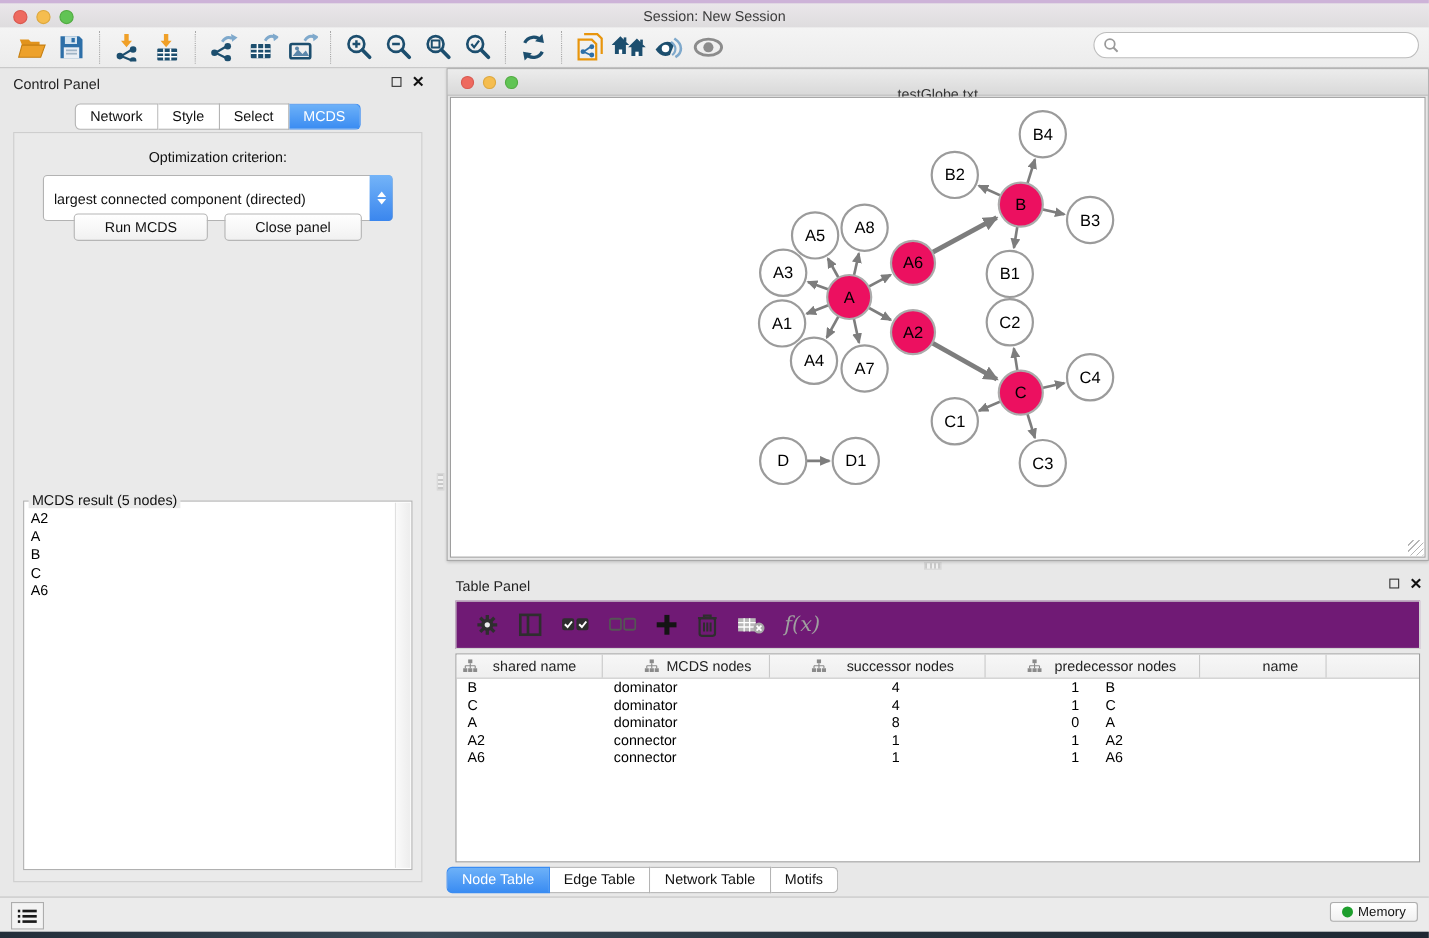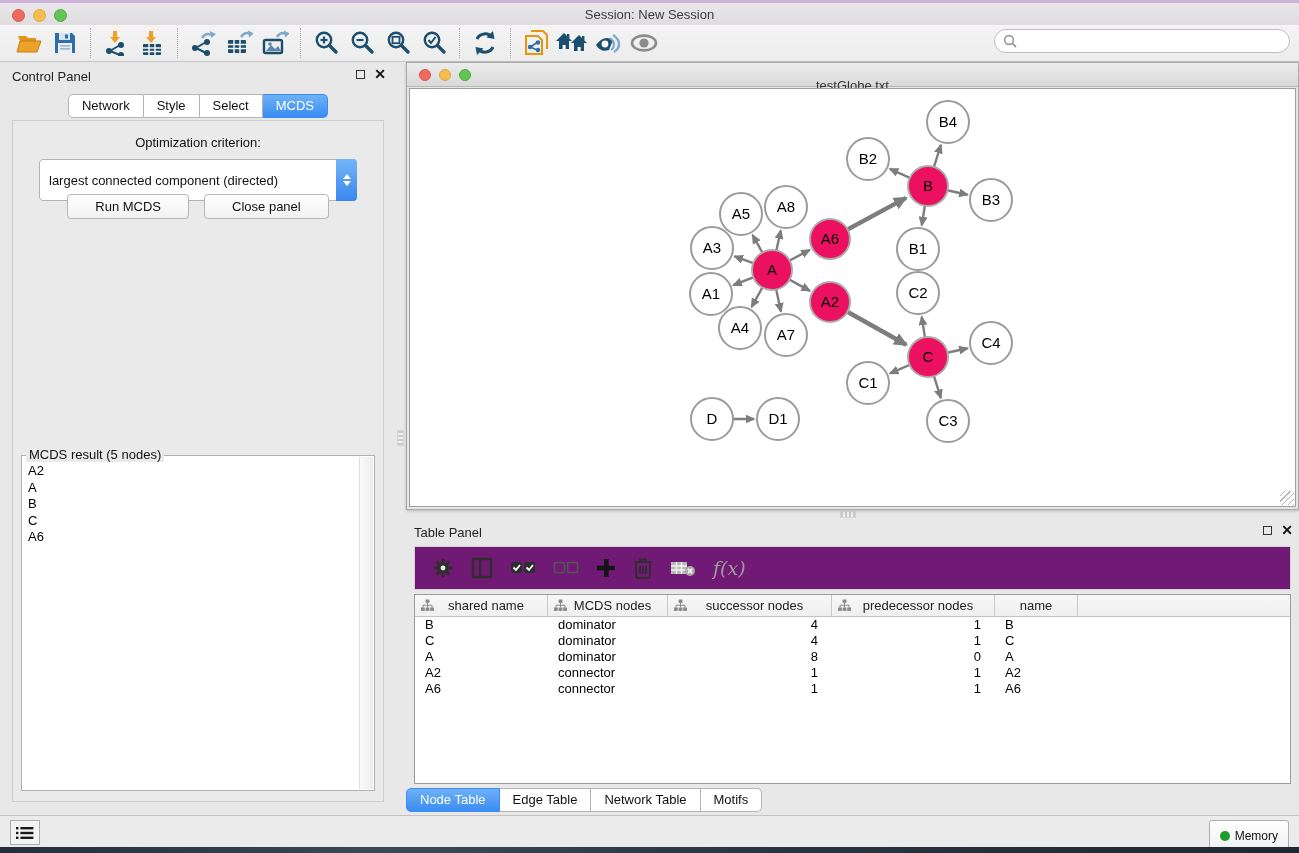--- a/index.html
+++ b/index.html
@@ -85,36 +85,36 @@
 
   
   .table-panel { position:absolute; left:406px; top:520px; width:893px; height:294px; }
   .tp-toolbar { position:absolute; left:8px; right:8px; top:26px; height:44px;
     background:#701a75; border:1px solid #d2d2d2; display:flex; align-items:center; gap:17px; padding-left:17px; }
   .tp-icon { display:flex; align-items:center; justify-content:center; }
   .fx { font-family:"DejaVu Serif", serif; font-style:italic; font-size:19px; color:#9f9f9f; }
   .tablebox { position:absolute; left:8px; right:8px; top:74px; height:190px; background:#fff;
     border:1px solid #9c9c9c; overflow:hidden; }
   .thead { display:flex; height:22px; background:linear-gradient(#f7f7f7,#efefef);
-    border-bottom:1px solid #c3c3c3; }
+    border-bottom:1px solid #c3c3c3;gap:32px; }
   .th { position:relative; display:flex; align-items:center; justify-content:center;
     font-size:13px; color:#222; border-right:1px solid #c9c9c9; }
   .th .hdr-icon { position:absolute; left:6px; top:4px; }
   .trow { display:flex; height:16px; font-size:13px; color:#000; }
   .td { padding:0 10px; overflow:hidden; white-space:nowrap; line-height:16px; }
   .td.r { text-align:right; padding-right:14px; }
 
   .tp-tabs { position:absolute; left:0; right:0; top:268px; display:flex; justify-content:flex-start; }
 
   
   .statusbar { position:absolute; left:0; top:815px; width:1299px; height:32px;
     background:#ebebeb; border-top:1px solid #c2c2c2; }
   .list-btn { position:absolute; left:10px; top:4px; width:30px; height:25px; background:#f3f3f3;
     border:1px solid #adadad; display:flex; align-items:center; justify-content:center; }
-  .memory-btn { position:absolute; right:10px; top:4px; height:32px; background:linear-gradient(#fff,#f0f0f0);
+  .memory-btn { position:absolute; right:10px; top:4px; height:18px; background:linear-gradient(#fff,#f0f0f0);
     border:1px solid #adadad; border-radius:3px; display:flex; align-items:center; gap:5px;
     padding:0 10px; font-size:12px; color:#111; }
   .mem-dot { width:10px; height:10px; border-radius:50%; background:#1d9e2c; }
   .desktop-strip { position:absolute; left:0; top:847px; width:1299px; height:6px;
     background:linear-gradient(90deg,#232e3a,#3a4a58 30%,#28343f 60%,#1e2833); }
 
   svg { display:block; }
 </style>
 </head>
 <body>

